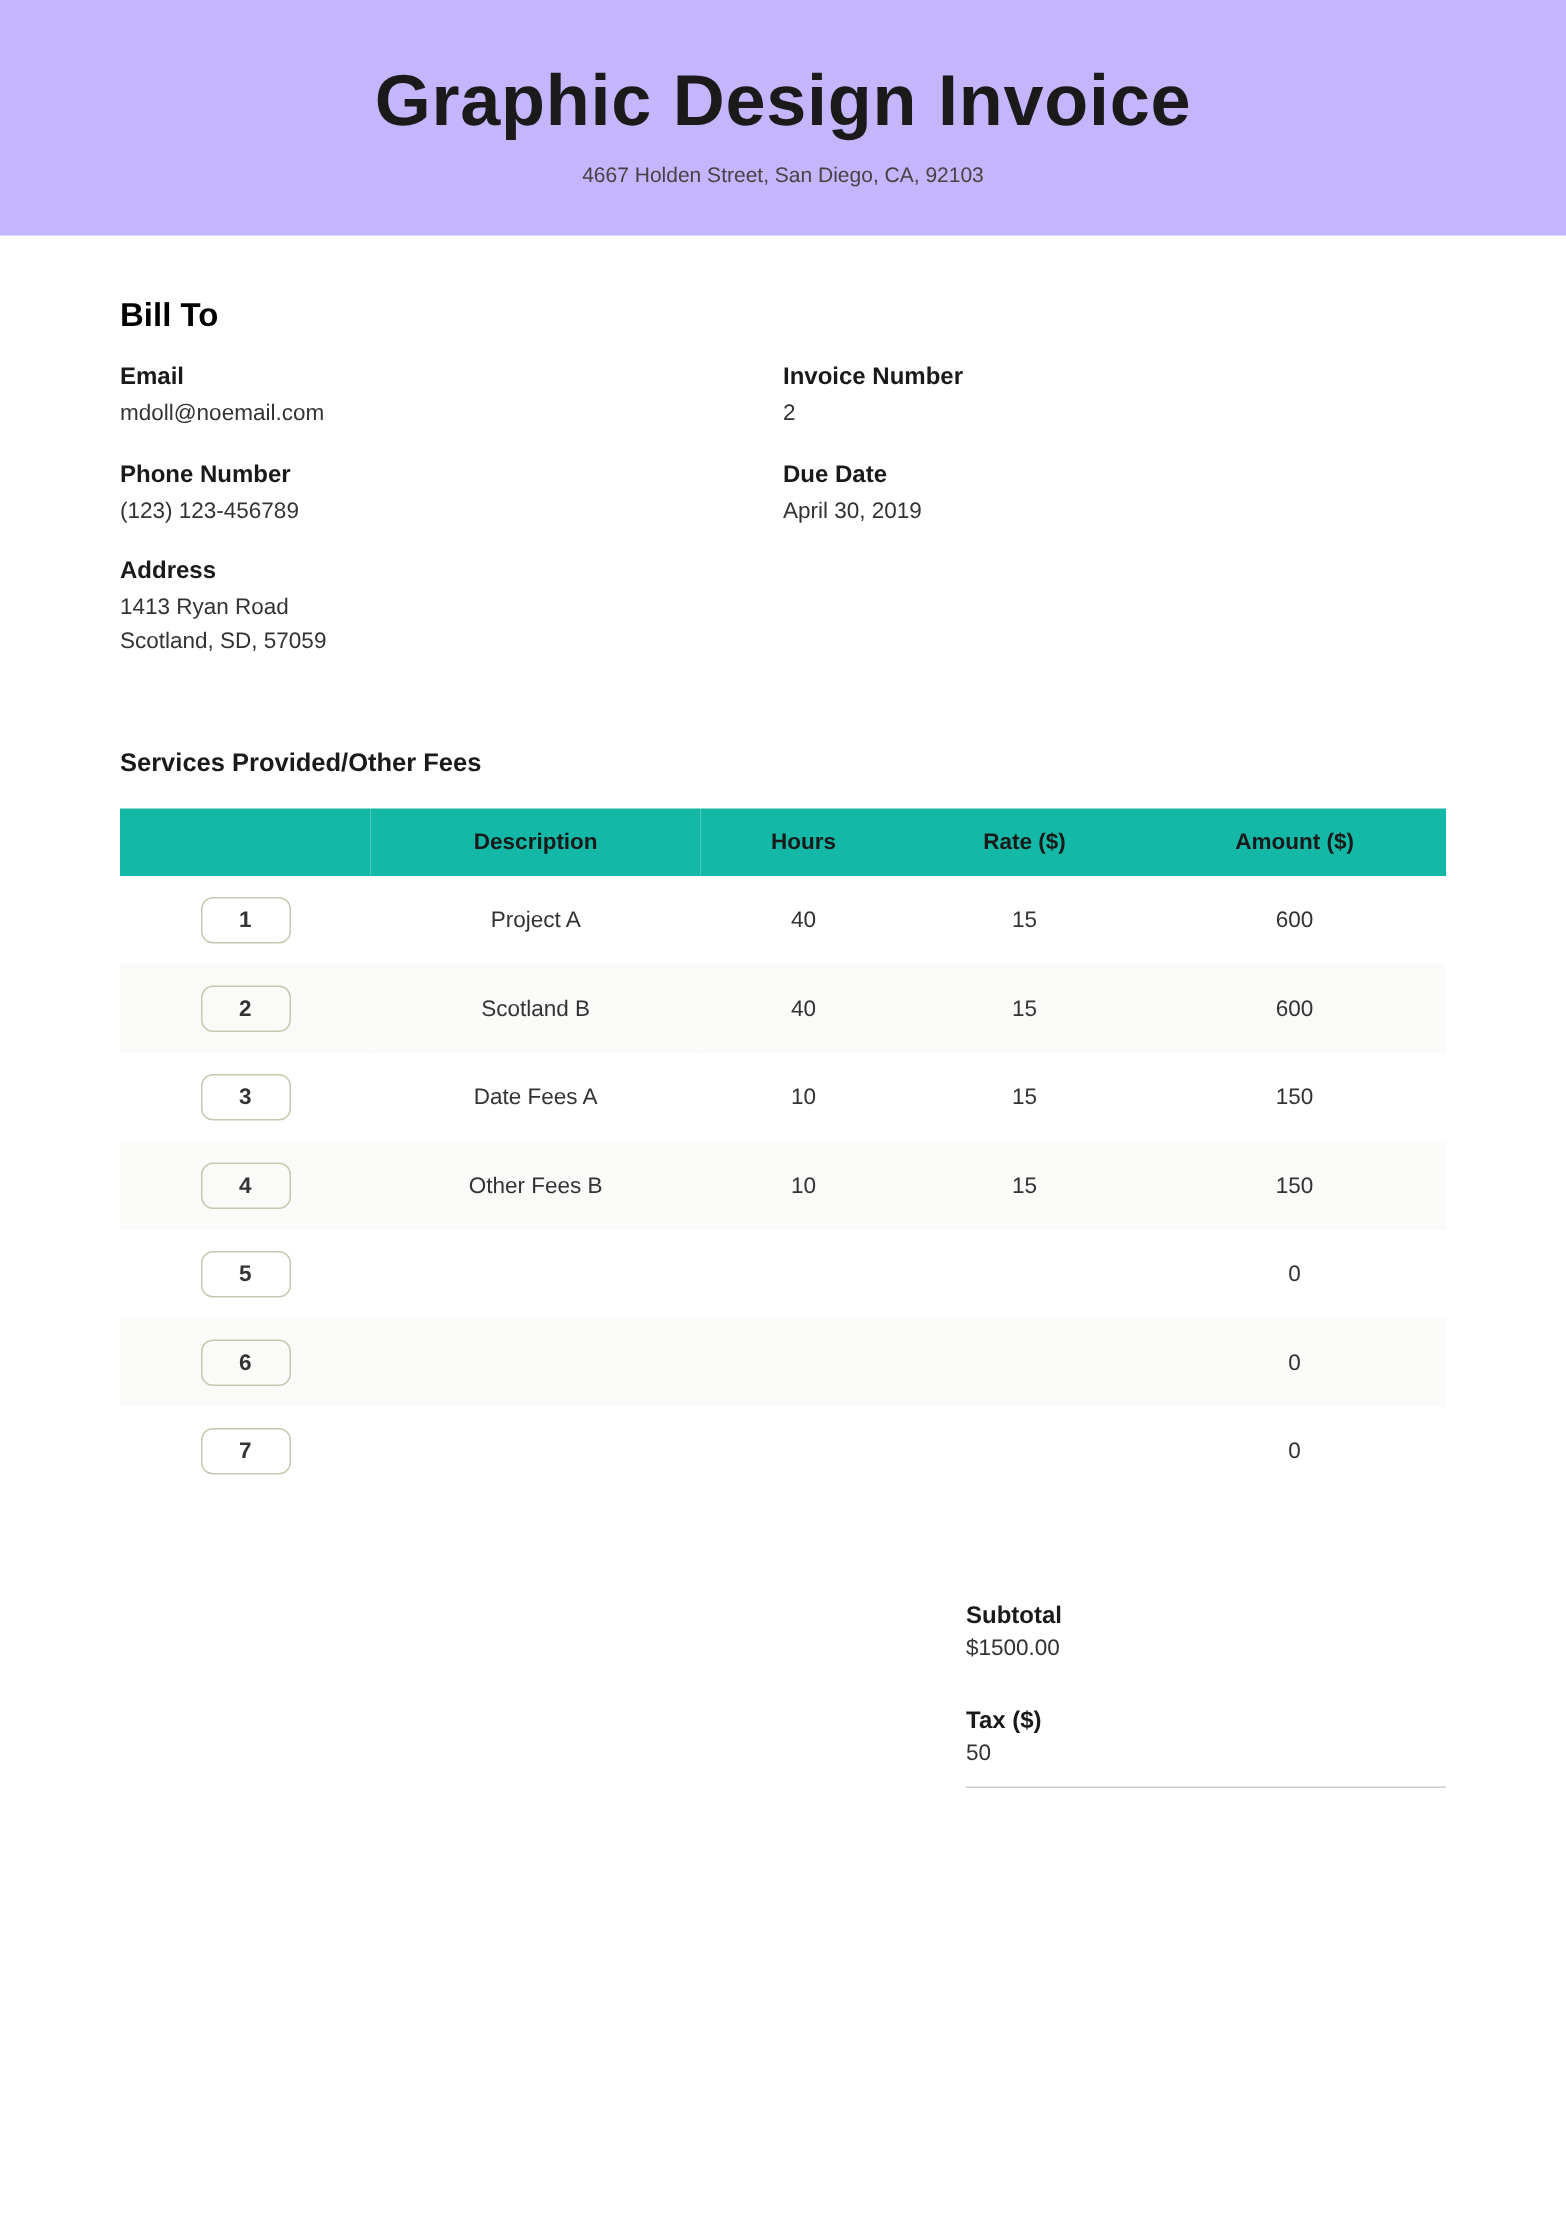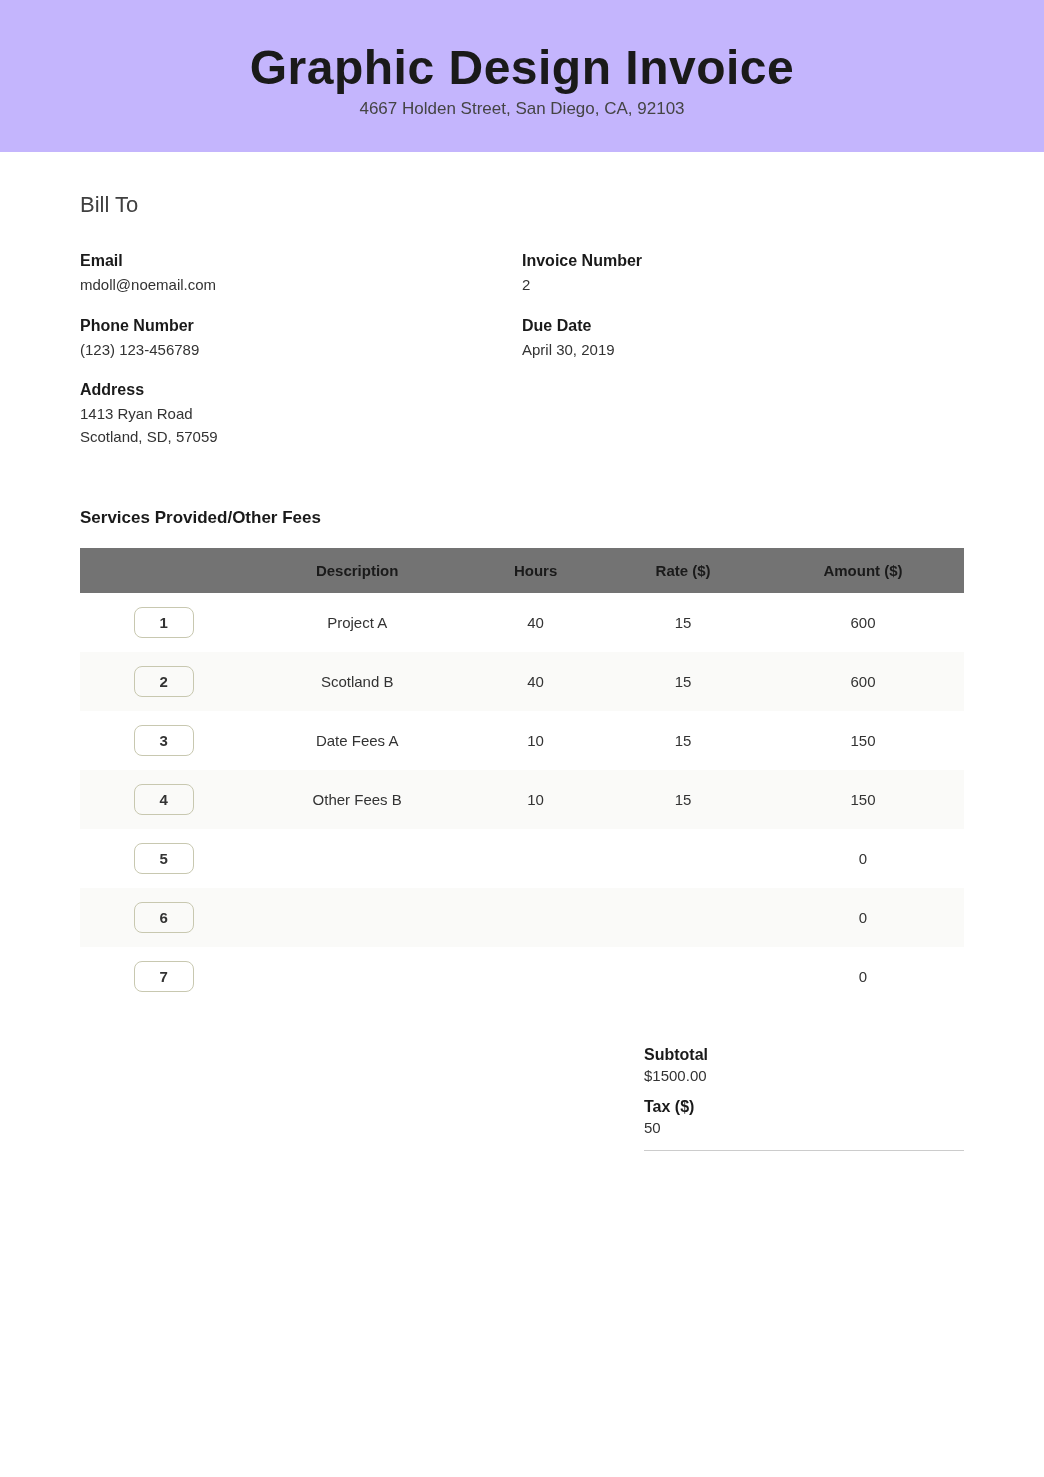--- a/index.html
+++ b/index.html
@@ -23,38 +23,39 @@
     }
 
     .header h1 {
       font-size: 48px;
       font-weight: 900;
       color: #1a1a1a;
       letter-spacing: 0.5px;
     }
 
     .header .address {
-      font-size: 17px;
+      margin-top: 10px;
+      font-size: 14px;
       color: #444;
       line-height: 1.6;
     }
 
     .content {
       padding: 40px 80px;
     }
 
     .bill-to-section {
       margin-bottom: 40px;
     }
 
     .bill-to-title {
       font-size: 22px;
-      font-weight: 400;
-      margin-bottom: 34px;
-      color: #404040;
+      font-weight: 700;
+      margin-bottom: 20px;
+      color: #000000;
     }
 
     .bill-to-grid {
       display: grid;
       grid-template-columns: 1fr 1fr;
       gap: 0;
     }
 
     .bill-to-left, .bill-to-right {
       display: flex;
@@ -90,21 +91,21 @@
       margin-bottom: 20px;
     }
 
     .invoice-table {
       width: 100%;
       border-collapse: separate;
       border-spacing: 0;
     }
 
     .invoice-table thead tr th {
-      background-color: #737373;
+      background-color: #14b8a6;
       font-weight: 700;
       font-size: 15px;
       padding: 14px 16px;
       text-align: center;
       color: #1a1a1a;
     }
 
     .invoice-table tbody tr td {
       padding: 14px 16px;
       font-size: 15px;
@@ -141,20 +142,21 @@
 
     .totals-row {
       margin-bottom: 14px;
     }
 
     .totals-label {
       font-weight: 700;
       font-size: 16px;
       color: #1a1a1a;
       margin-bottom: 3px;
+      margin-top: 32px;
     }
 
     .totals-value {
       font-size: 15px;
       color: #333;
     }
 
     .totals-divider {
       border: none;
       border-top: 1.5px solid #ccc;

